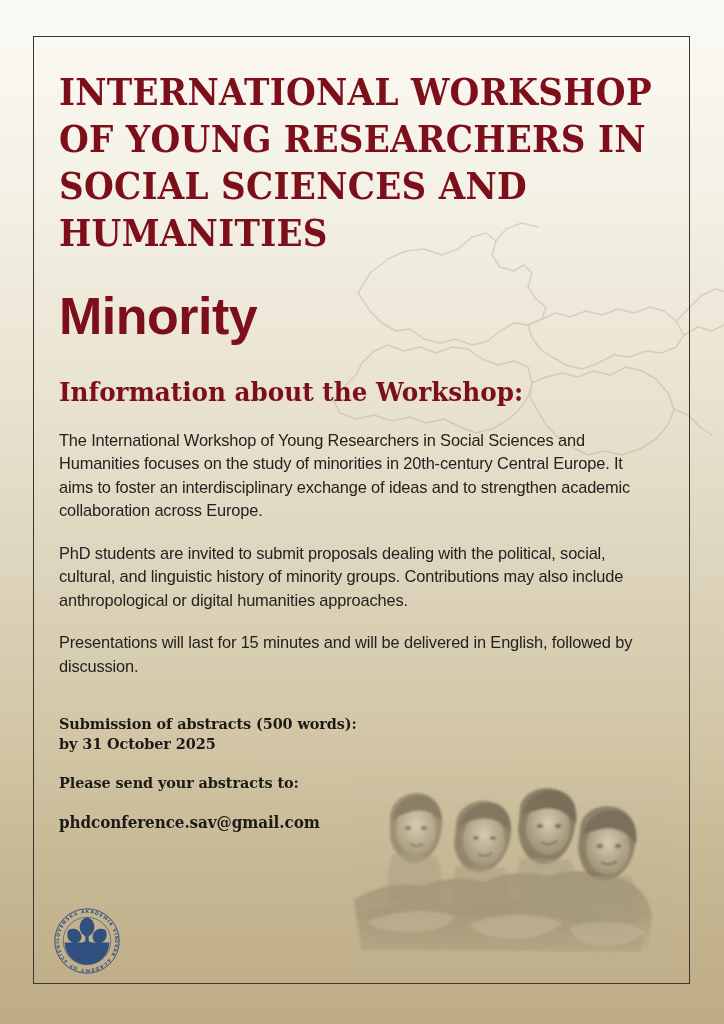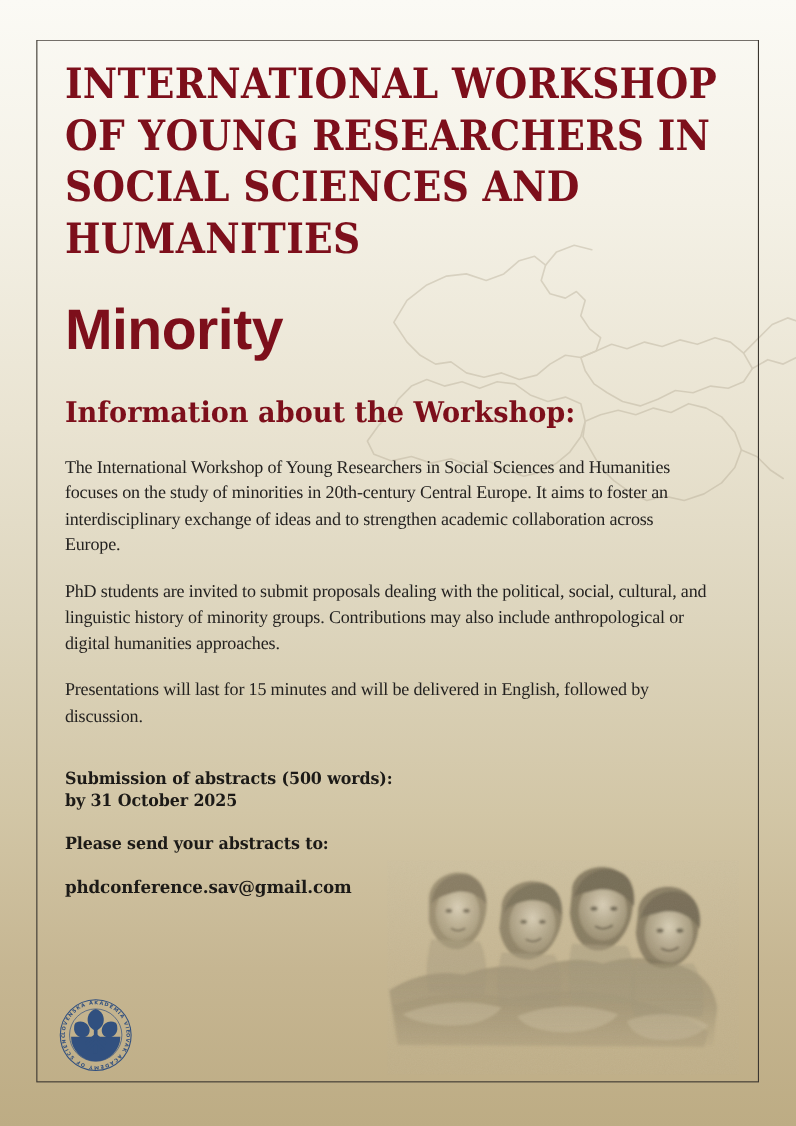--- a/index.html
+++ b/index.html
@@ -55,21 +55,21 @@
     height: 948px;
     border: 1.4px solid #3b3630;
     box-sizing: border-box;
     pointer-events: none;
   }
 
   
   #poster-content {
     position: absolute;
     left: 59px;
-    top: 52px;
+    top: 68px;
     width: 600px;
   }
 
   #main-title {
     margin: 0;
     color: #7d0f1b;
     font-family: "DejaVu Serif", serif;
     font-weight: bold;
     font-size: 38px;
     line-height: 1.24;
@@ -107,21 +107,21 @@
     font-size: 26px;
     line-height: 1.1;
     transform: scaleX(0.95);
     transform-origin: left top;
     width: 620px;
   }
 
   .body-para {
     margin: 19px 0 0 0;
     color: #242220;
-    font-family: Liberation Serif, serif;
+    font-family: Liberation Sans, sans-serif;
     font-size: 16.4px;
     line-height: 1.43;
     width: 586px;
     letter-spacing: -0.15px;
   }
   .body-para.first { margin-top: 22px; }
 
   #submission-block {
     margin-top: 36px;
     color: #1c1a17;

